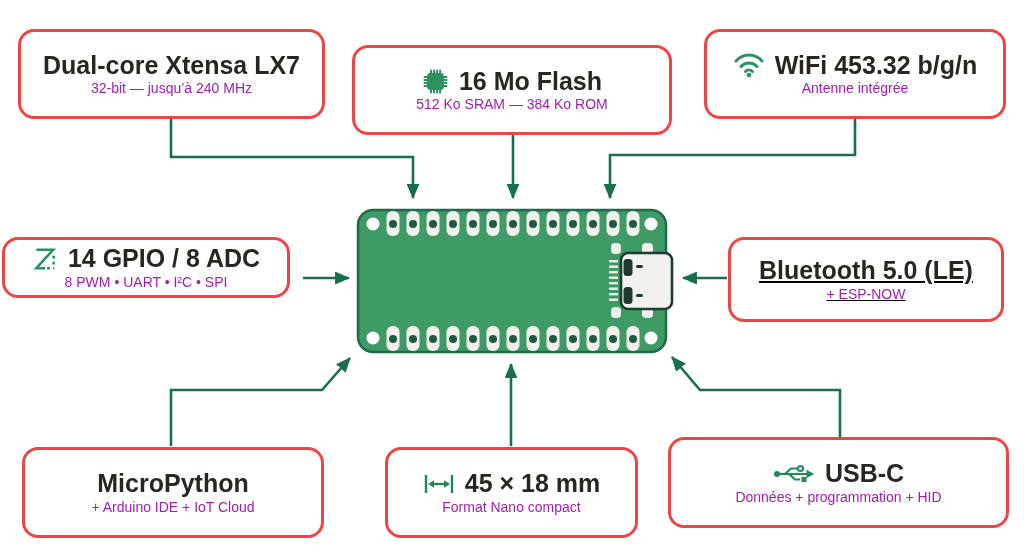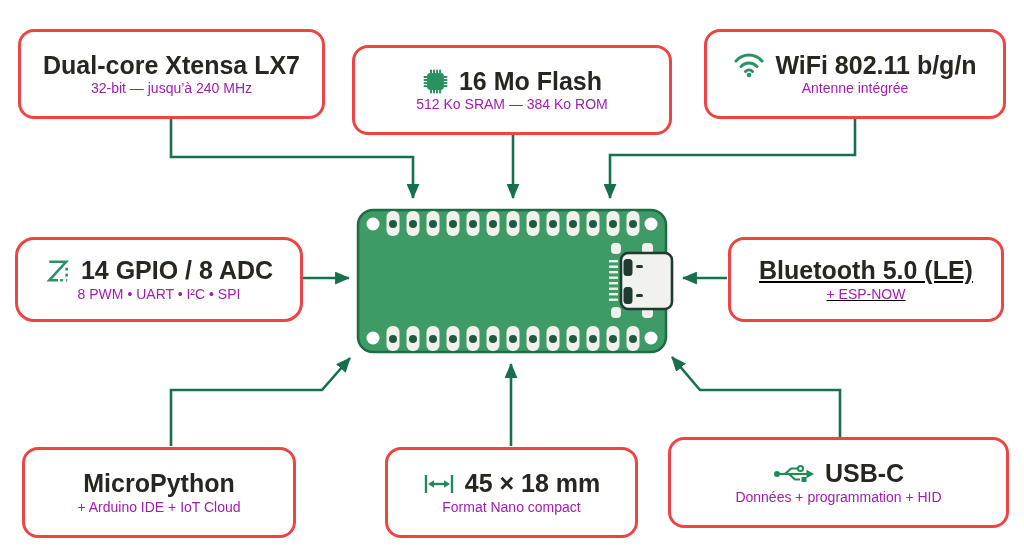--- a/index.html
+++ b/index.html
@@ -169,26 +169,26 @@
       <span class="icon">
         <svg width="32" height="26" viewBox="0 0 32 26">
           <g stroke="#2a9160" stroke-width="3" fill="none" stroke-linecap="round">
             <path d="M3,9 a 17,17 0 0 1 26,0"></path>
             <path d="M8,14.5 a 11,11 0 0 1 16,0"></path>
             <path d="M12.5,19.5 a 5,5 0 0 1 7,0"></path>
           </g>
           <circle cx="16" cy="23" r="2.3" fill="#2a9160"></circle>
         </svg>
       </span>
-      <span class="card-title">WiFi 802.11 b/g/n</span>
+      <span class="card-title">WiFi 453.32 b/g/n</span>
     </div>
     <div class="card-sub">Antenne intégrée</div>
   </div>
 
-  <div class="card" style="left:15px;top:237px;width:288px;height:85px;border-radius:19px;">
+  <div class="card" style="left:2px;top:237px;width:288px;height:61px;">
     <div class="title-row">
       <span class="icon">
         <svg width="26" height="26" viewBox="0 0 24 24">
           <g stroke="#2a9160" stroke-width="2.4" fill="none">
             <path d="M4,3.5 H19.5 L4,20.5 H12"></path>
             <path d="M14,20.5 H20.5 M20,9 V17" stroke-dasharray="2.5,3"></path>
           </g>
         </svg>
       </span>
       <span class="card-title">14 GPIO / 8 ADC</span>
@@ -196,21 +196,21 @@
     <div class="card-sub">8 PWM • UART • I²C • SPI</div>
   </div>
 
   <div class="card" style="left:728px;top:237px;width:276px;height:85px;text-decoration:underline;">
     <div class="title-row">
       <span class="card-title">Bluetooth 5.0 (LE)</span>
     </div>
     <div class="card-sub">+ ESP-NOW</div>
   </div>
 
-  <div class="card" style="left:22px;top:447px;width:274px;height:91px;">
+  <div class="card" style="left:22px;top:447px;width:302px;height:91px;">
     <div class="title-row">
       <span class="card-title">MicroPython</span>
     </div>
     <div class="card-sub">+ Arduino IDE + IoT Cloud</div>
   </div>
 
   <div class="card" style="left:385px;top:447px;width:253px;height:91px;">
     <div class="title-row">
       <span class="icon">
         <svg width="32" height="24" viewBox="0 0 32 24">

